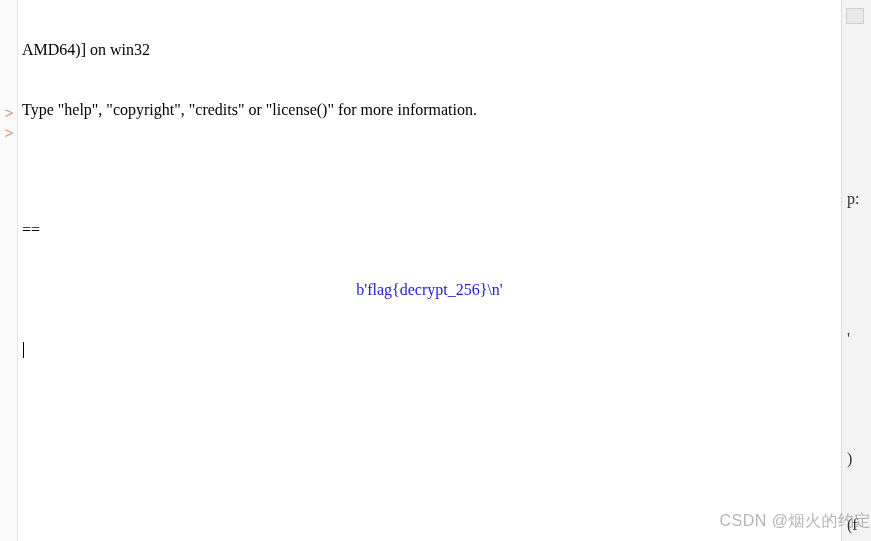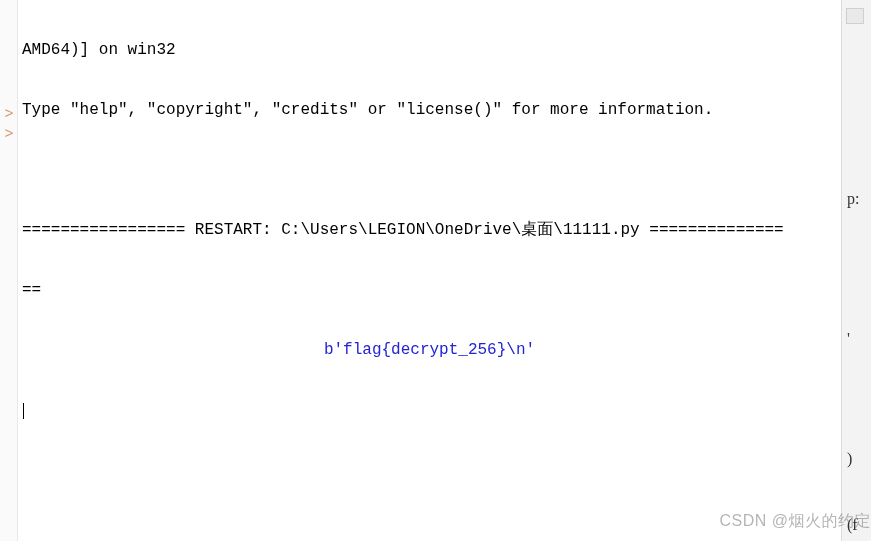--- a/index.html
+++ b/index.html
@@ -35,21 +35,21 @@
   .pm1 { top: 105px; }
   .pm2 { top: 125px; }
   .shell {
     flex: 1 1 auto;
     background: #ffffff;
     padding: 0 4px;
     white-space: pre;
     color: #000000;
     overflow: hidden;
   }
-  .line { height: 20px; }
+  .line { height: 20px; font-family: Liberation Serif, serif; }
   .blue { color: #2323d5; text-align: center; }
   .cursor {
     display: inline-block;
     width: 1px;
     height: 16px;
     background: #000;
     vertical-align: text-bottom;
     margin-left: 1px;
   }
   .side-sliver {
@@ -87,21 +87,20 @@
 
   <div class="gutter">
     <div class="prompt-mark pm1">&gt;</div>
     <div class="prompt-mark pm2">&gt;</div>
   </div>
 
   <div class="shell">
     <div class="line">AMD64)] on win32</div>
     <div class="line">Type "help", "copyright", "credits" or "license()" for more information.</div>
     <div class="line"></div>
-    <div class="line">================= RESTART: C:\Users\LEGION\OneDrive\桌面\11111.py ==============</div>
     <div class="line">==</div>
     <div class="line blue">b'flag{decrypt_256}\n'</div>
     <div class="line"><span></span><span class="cursor"></span></div>
   </div>
 
   <div class="side-sliver">
     <div class="sc-top"></div>
     <div class="side-inner">
       <div style="height:100px"></div>
       <div>p:</div>

